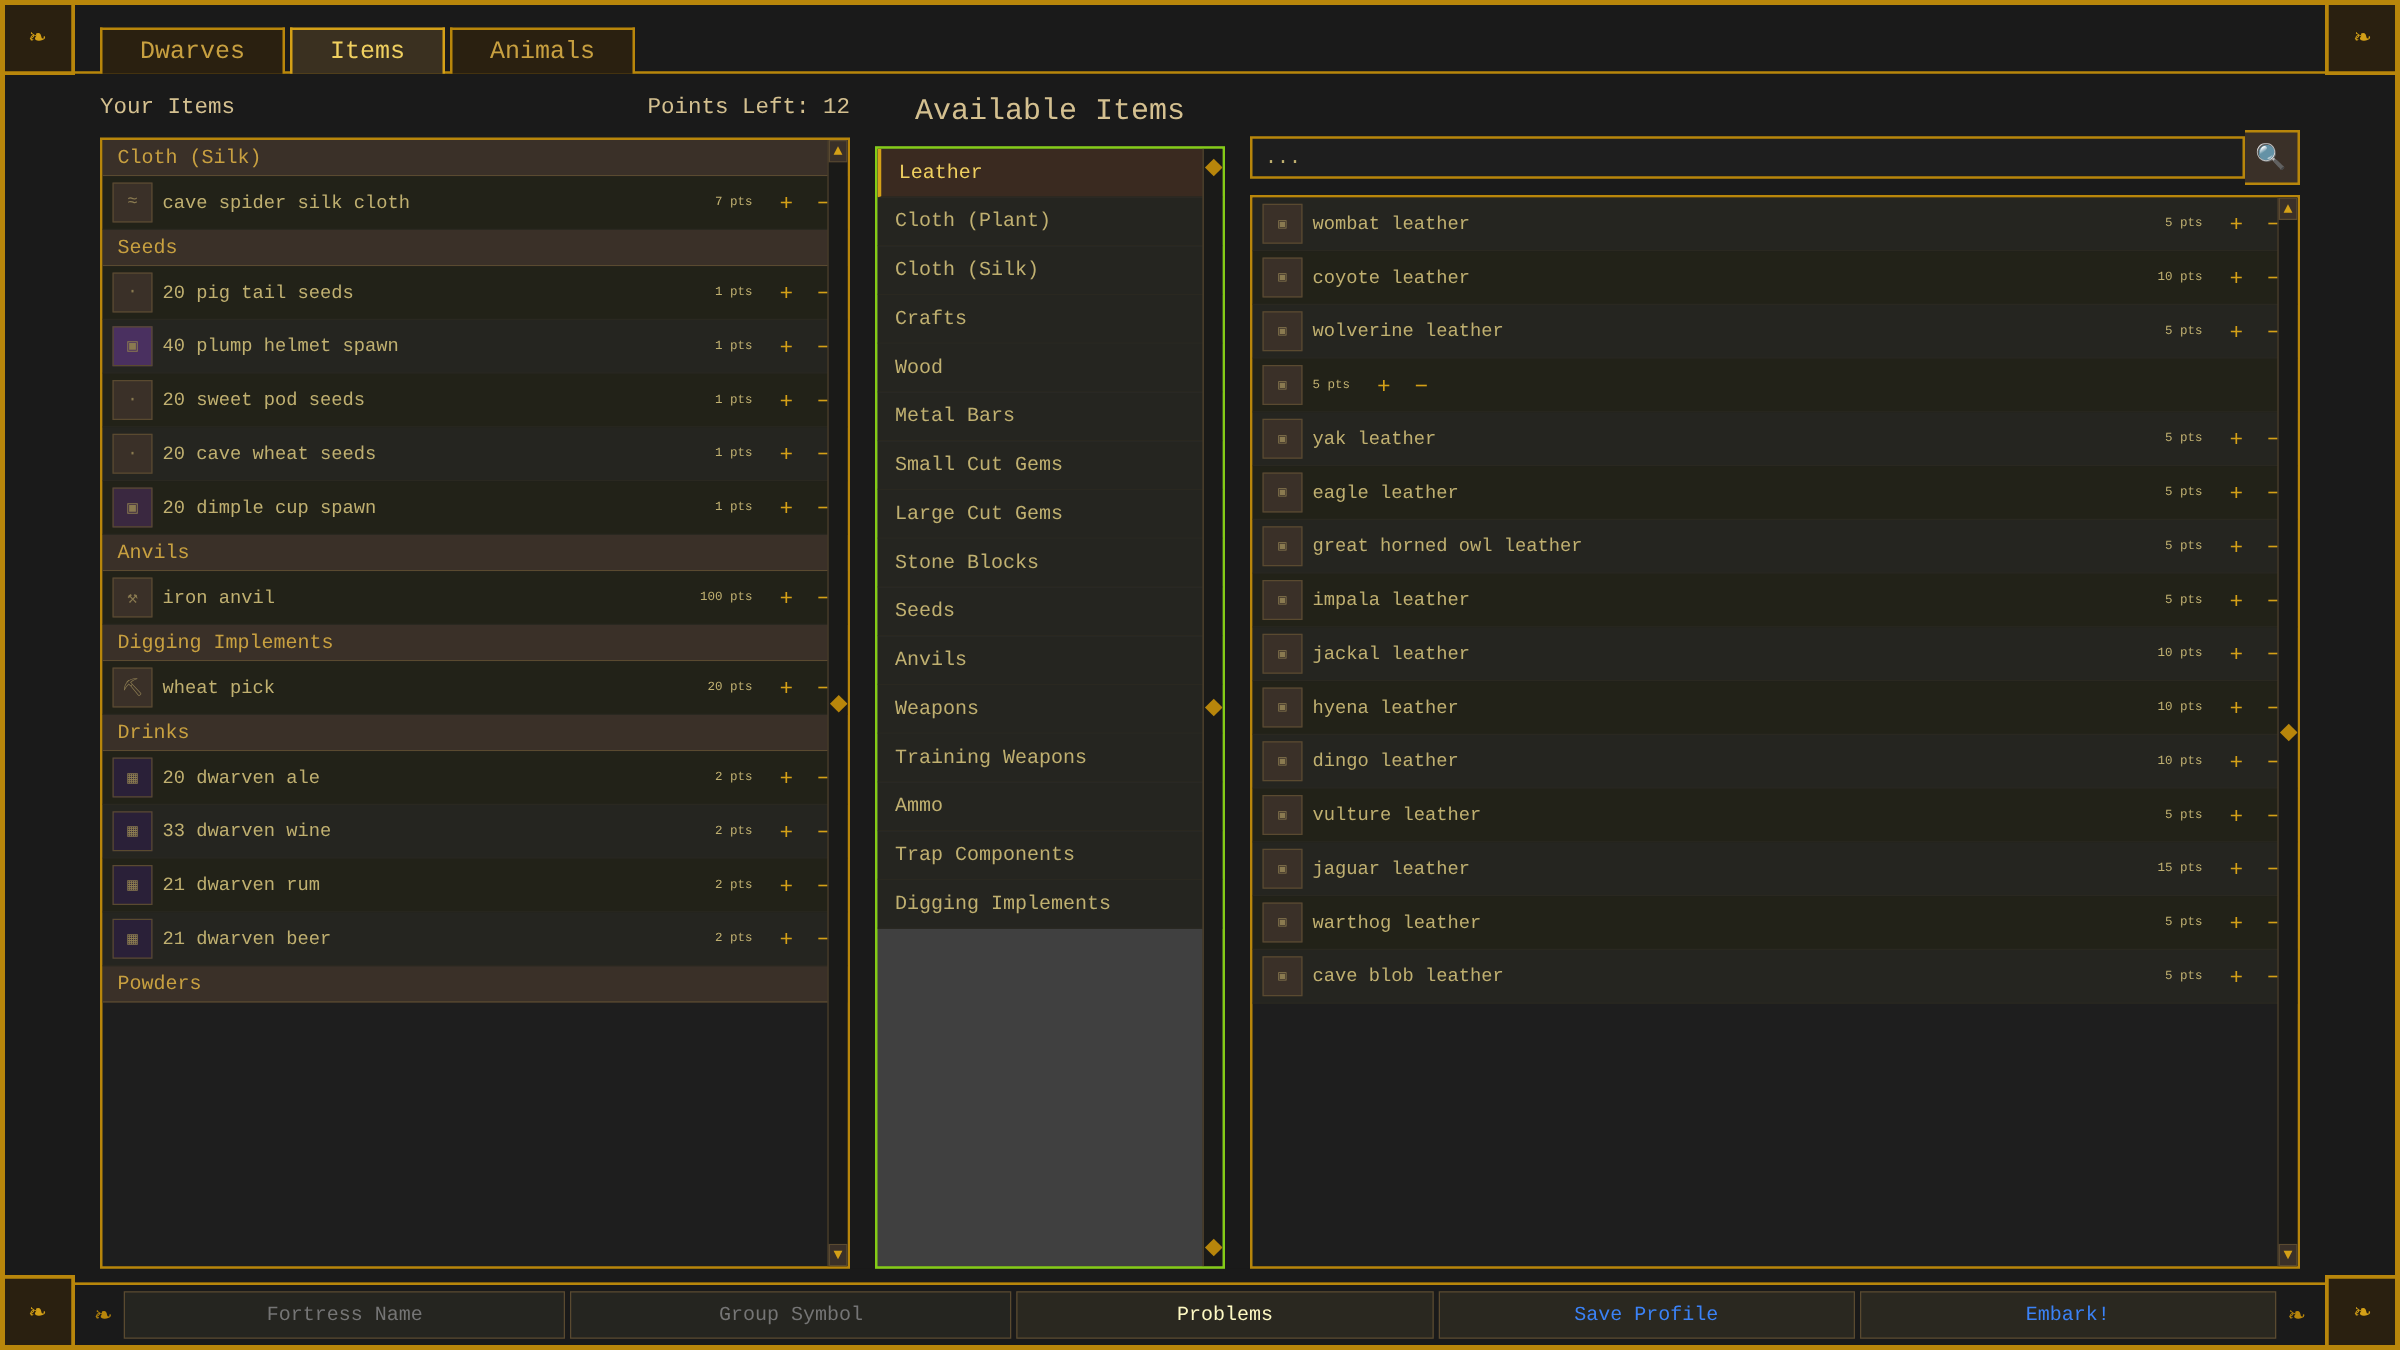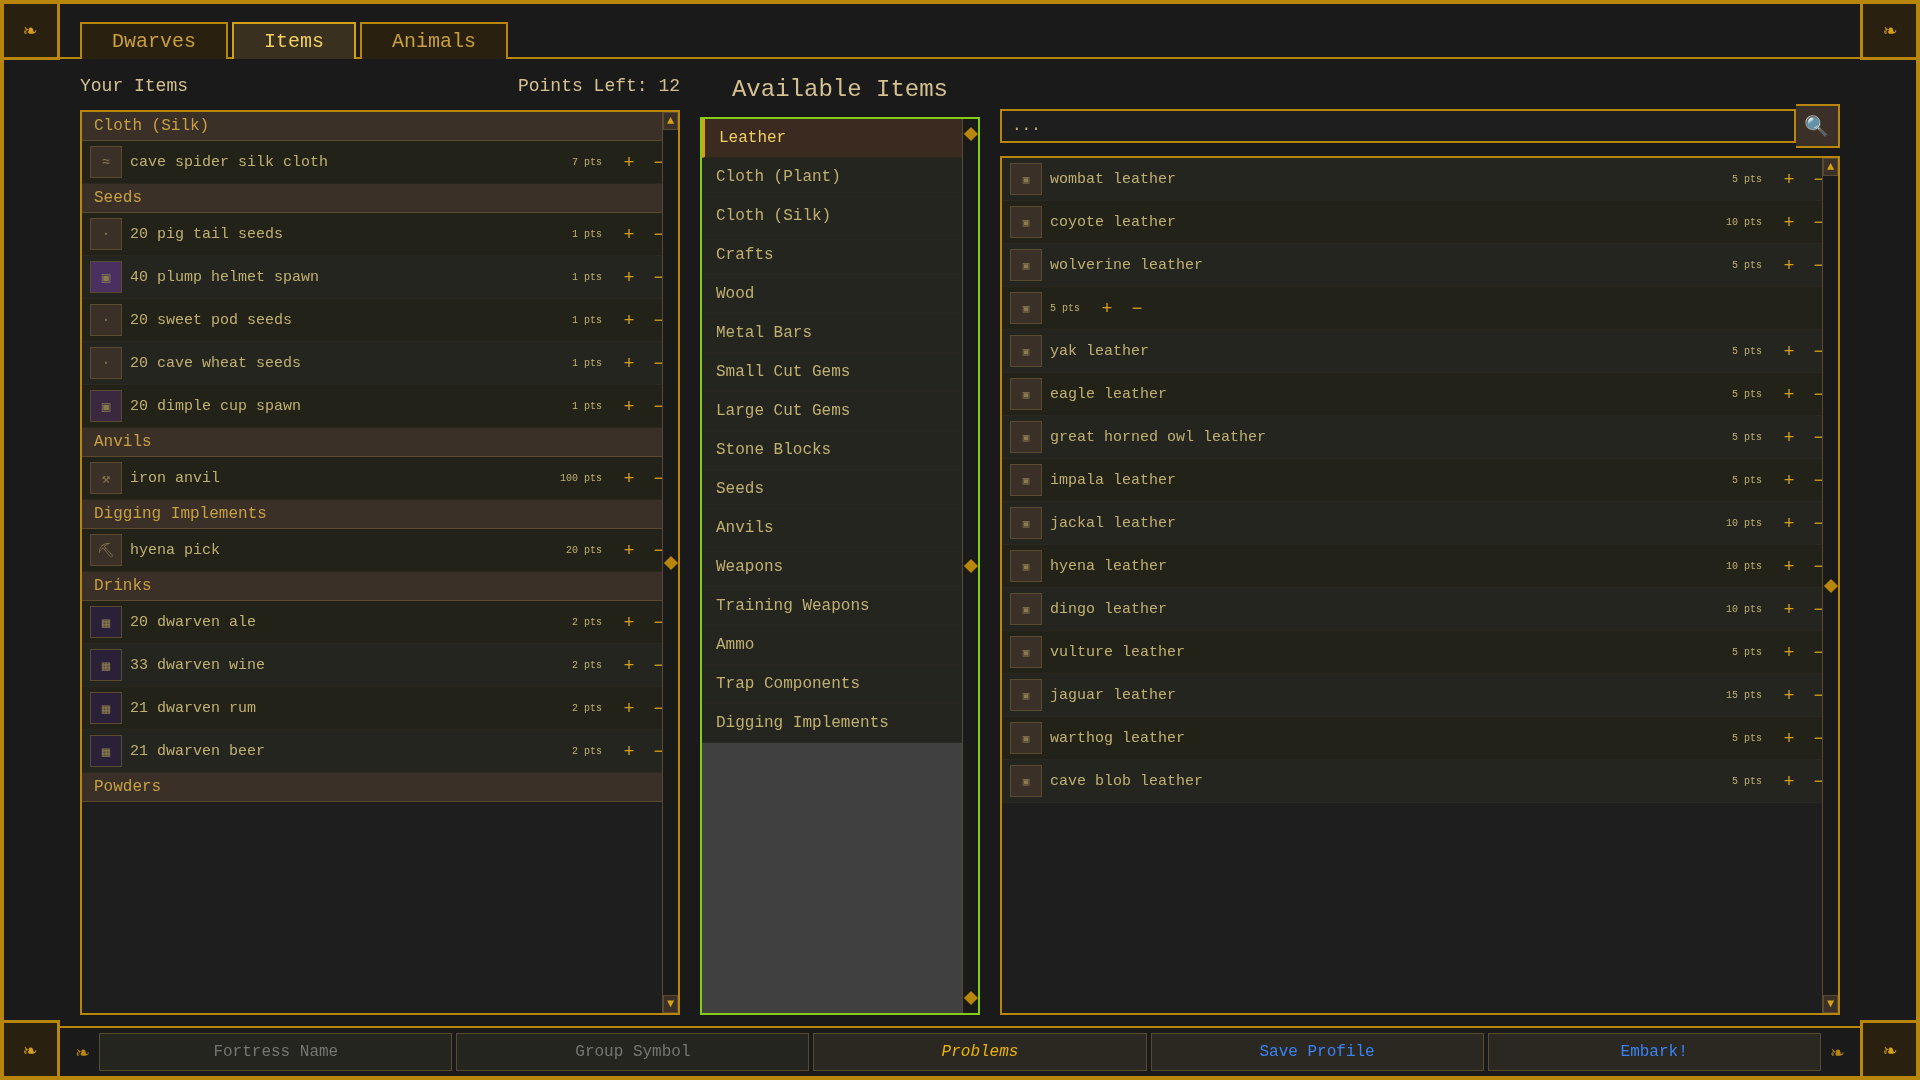--- a/index.html
+++ b/index.html
@@ -314,22 +314,21 @@
       background: #2a2820;
       border: 1px solid #5a4a30;
       color: #3b82f6;
       font-family: 'Courier New', Courier, monospace;
       font-size: 16px;
       cursor: pointer;
       text-align: center;
       display: flex; align-items: center; justify-content: center;
     }
     .bottom-btn.problems {
-      color: #eab308;
-      font-style: italic;
+      color: #fef9c3;
     }
 
     .corner-decoration {
       color: #b8860b;
       font-size: 22px;
       padding: 0 6px;
     }
 
     
     .cat-scrollbar {
@@ -456,21 +455,21 @@
           <div class="item-icon">⚒</div>
           <div class="item-name">iron anvil</div>
           <div class="item-pts">100 pts</div>
           <button class="btn-plus">+</button>
           <button class="btn-minus">−</button>
         </div>
 
         <div class="section-header">Digging Implements</div>
         <div class="item-row">
           <div class="item-icon">⛏</div>
-          <div class="item-name">hyena pick</div>
+          <div class="item-name">wheat pick</div>
           <div class="item-pts">20 pts</div>
           <button class="btn-plus">+</button>
           <button class="btn-minus">−</button>
         </div>
 
         <div class="section-header">Drinks</div>
         <div class="item-row">
           <div class="item-icon" style="background:#2a2038;">▦</div>
           <div class="item-name">20 dwarven ale</div>
           <div class="item-pts">2 pts</div>

